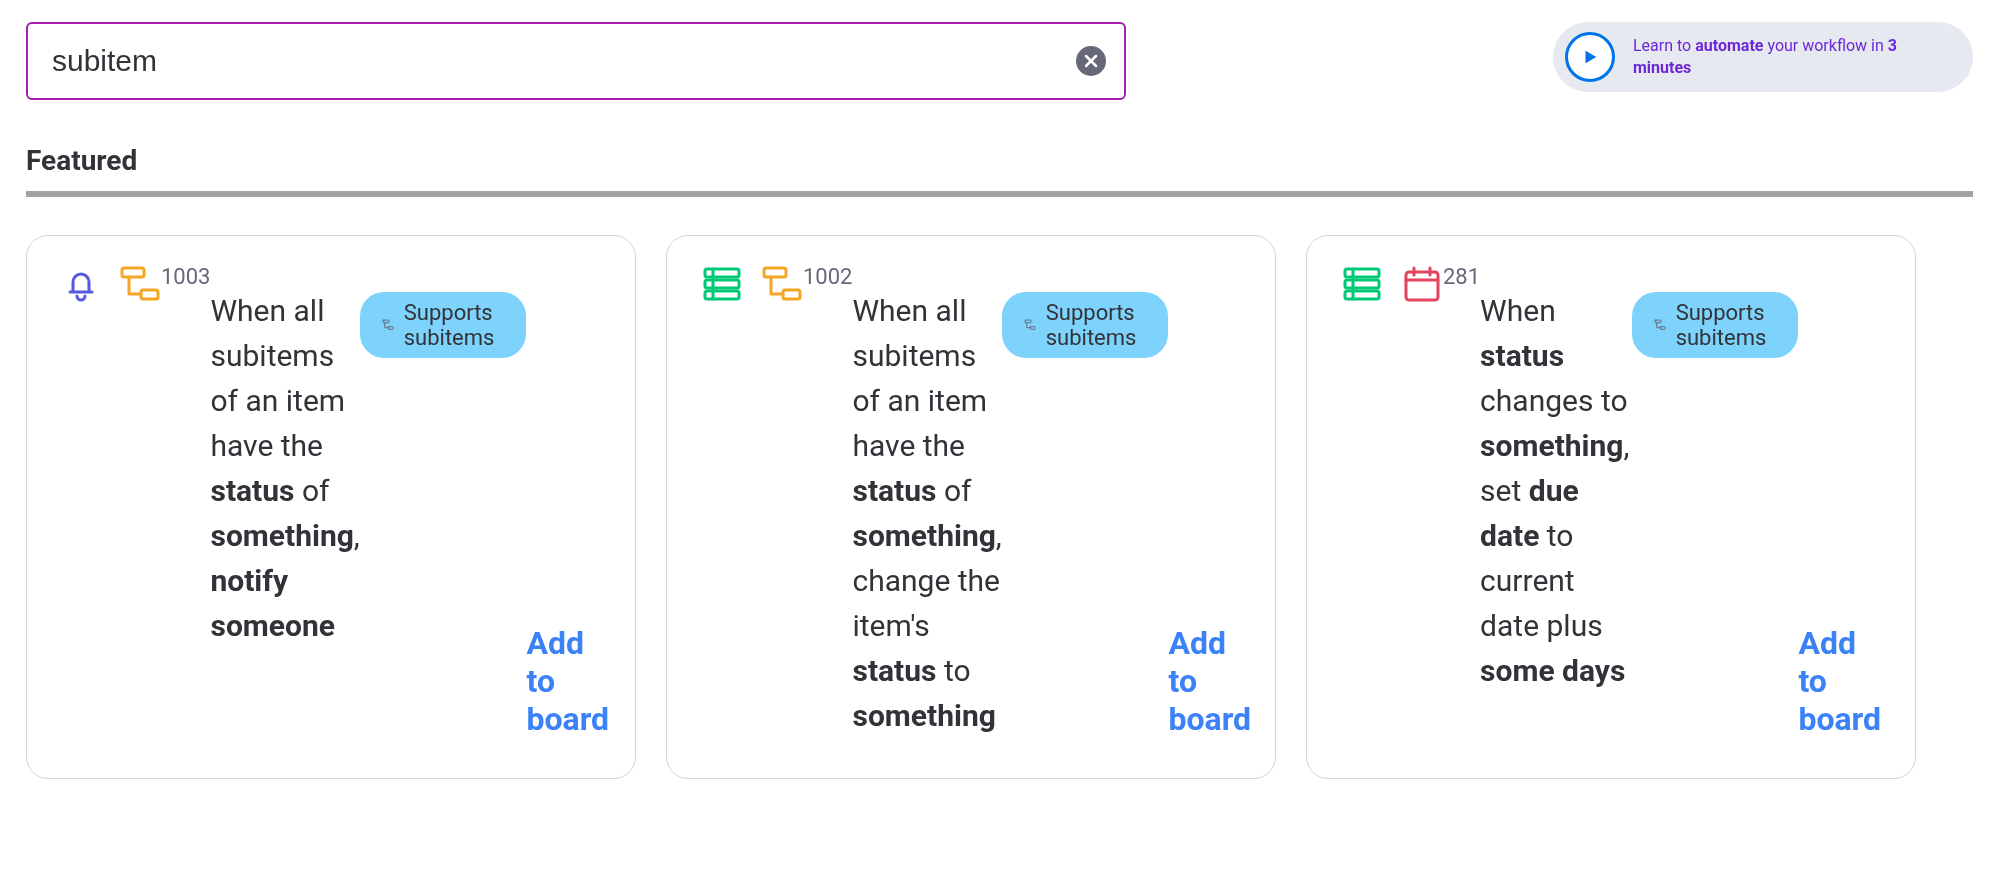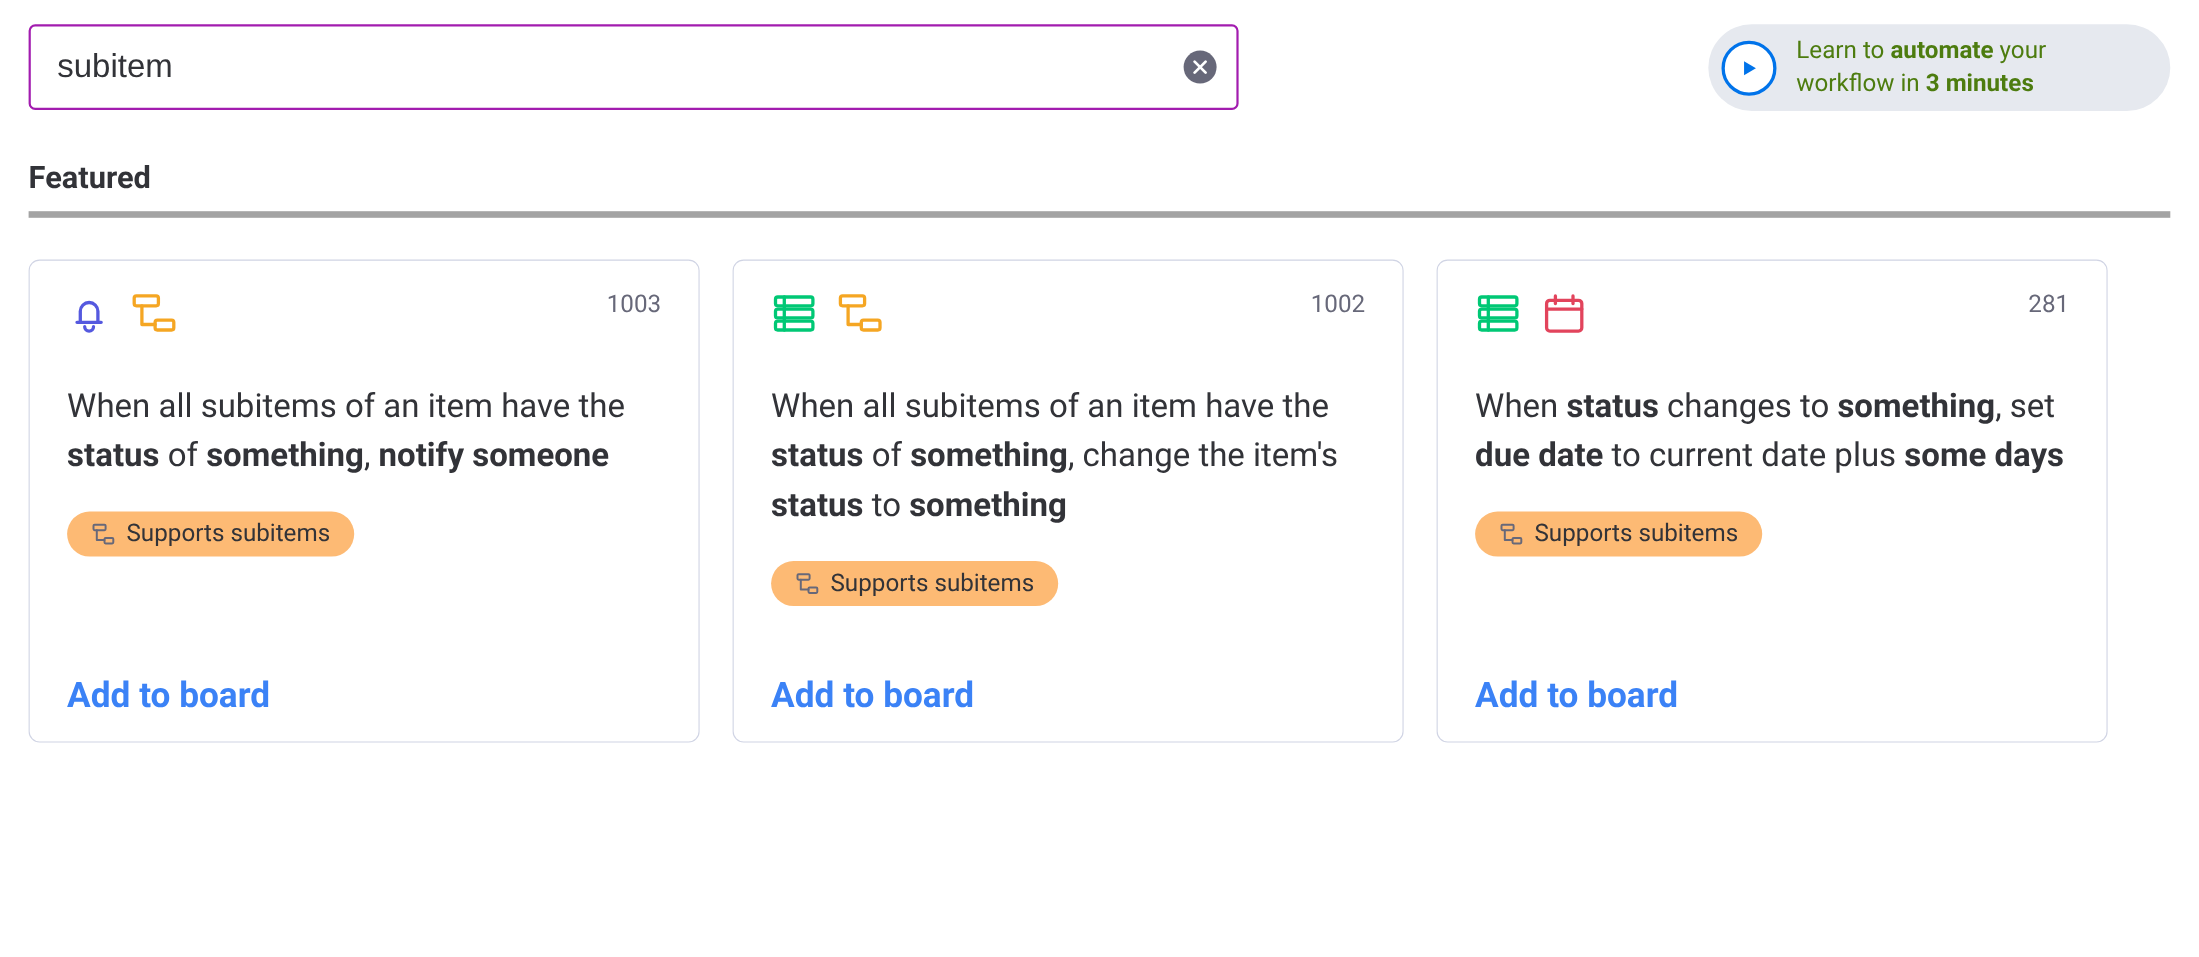--- a/index.html
+++ b/index.html
@@ -66,74 +66,74 @@
     border: 3px solid #0073ea;
     border-radius: 50%;
     display: flex;
     align-items: center;
     justify-content: center;
     background: #fff;
     flex-shrink: 0;
   }
   .play-circle svg { fill: #0073ea; }
   .learn-text {
-    font-size: 22px;
+    font-size: 16px;
     line-height: 1.35;
-    color: #4d7c0f;
+    color: #6d28d9;
   }
   .learn-text b { font-weight: 700; }
   .section-heading {
     font-size: 28px;
     font-weight: 700;
     color: #323338;
     padding-bottom: 14px;
     border-bottom: 6px solid #a3a3a3;
     margin-bottom: 38px;
   }
   .cards {
     display: flex;
     gap: 30px;
   }
   .card {
     width: 610px;
     border: 1px solid #d0d4e4;
-    border-radius: 10px;
-    padding: 28px 34px 23px 34px;
-    display: flex;
-    flex-direction: column;
+    border-radius: 22px;
+    padding: 28px 34px 40px 34px;
+    display: flex;
+    flex-direction: row;
   }
   .card-top {
     display: flex;
     align-items: flex-start;
   }
   .card-icons {
     display: flex;
     gap: 18px;
     align-items: center;
   }
   .card-icons svg { display: block; }
   .card-count {
     margin-left: auto;
     font-size: 22px;
     color: #676879;
   }
   .card-desc {
-    margin-top: 42px;
+    margin-top: 24px;
     font-size: 30px;
     line-height: 1.5;
     color: #323338;
     font-weight: 400;
   }
   .card-desc b { font-weight: 700; }
   .badge {
     margin-top: 28px;
     display: inline-flex;
     align-items: center;
     gap: 10px;
-    background: #fdba74;
+    background: #7dd3fc;
     border-radius: 24px;
     padding: 8px 22px;
     font-size: 22px;
     color: #323338;
     align-self: flex-start;
   }
   .badge svg { stroke: #676879; }
   .add-link {
     margin-top: auto;
     padding-top: 62px;

